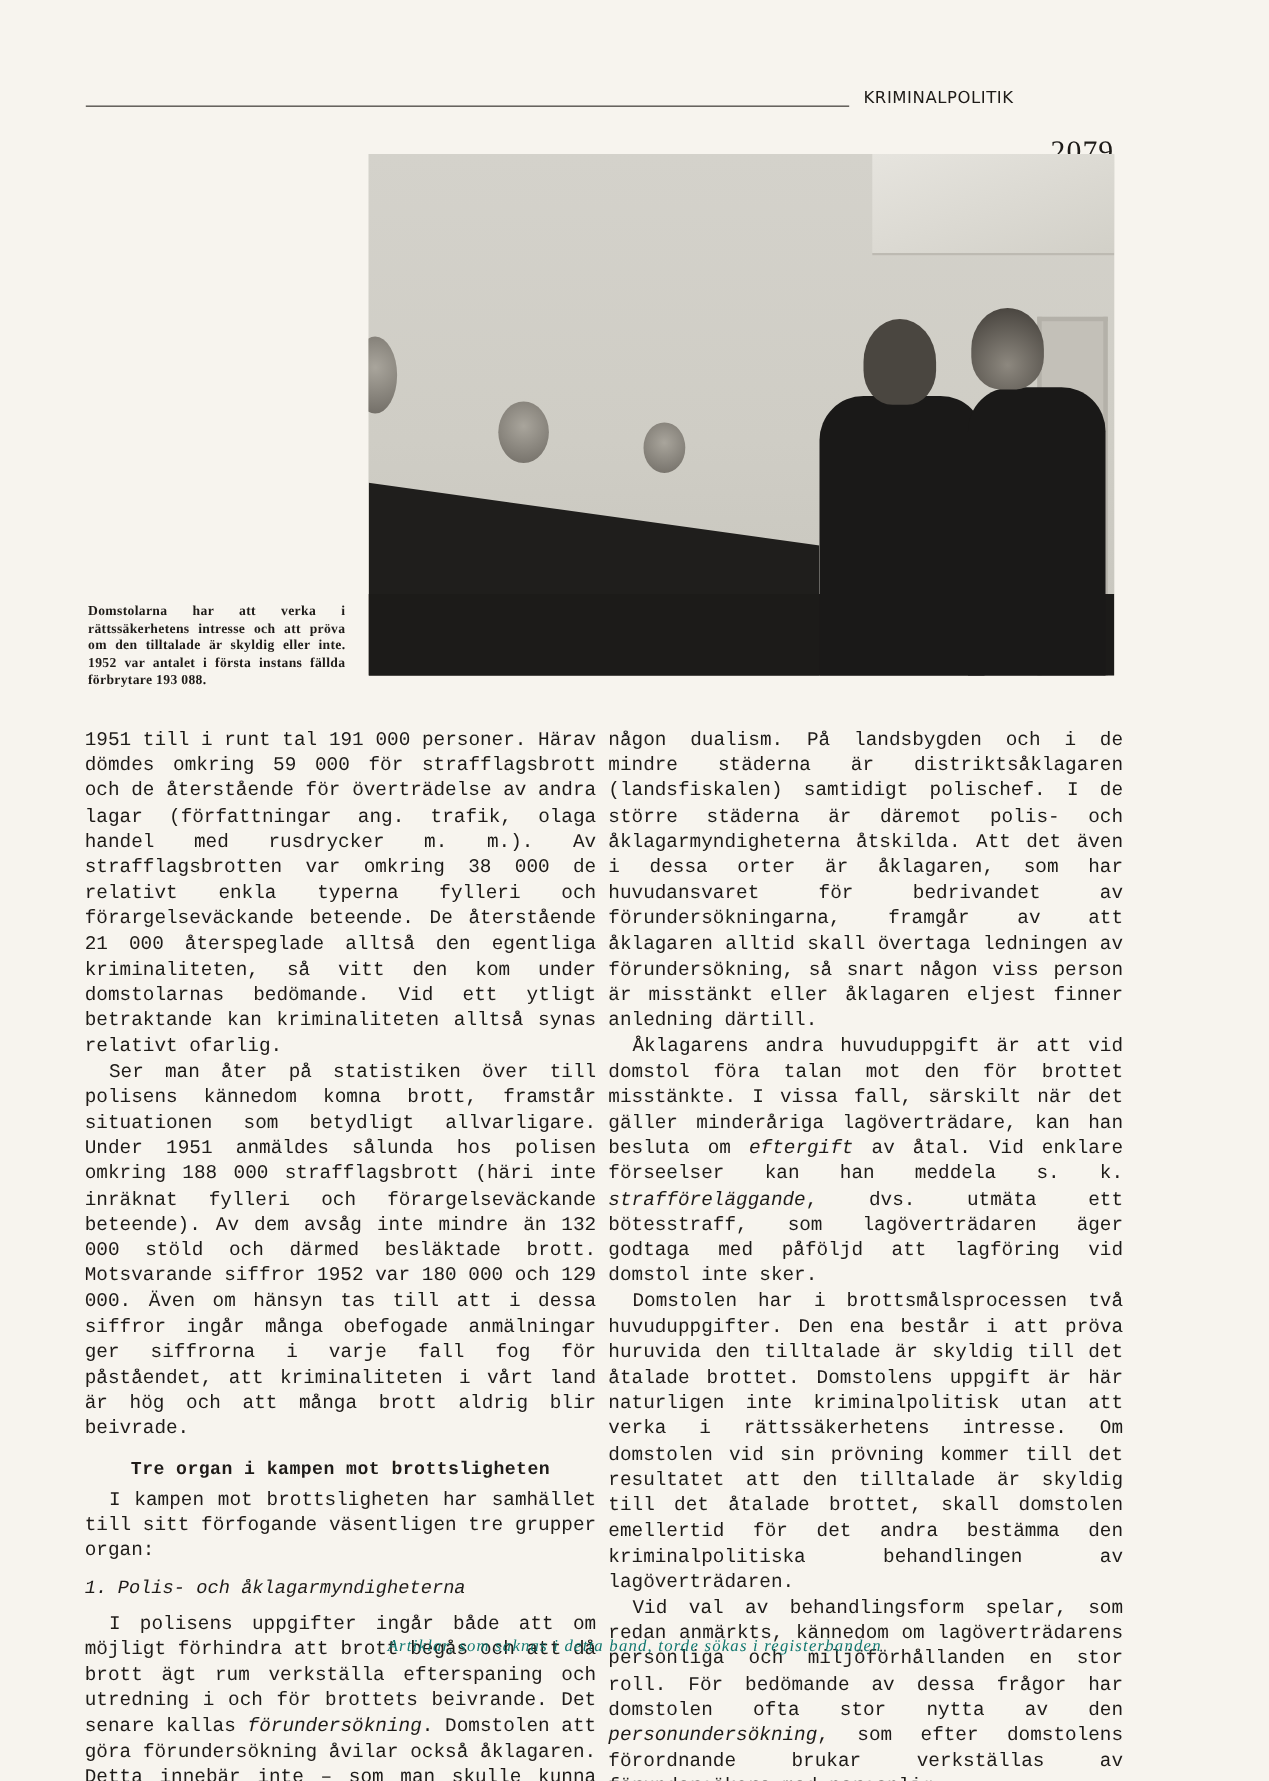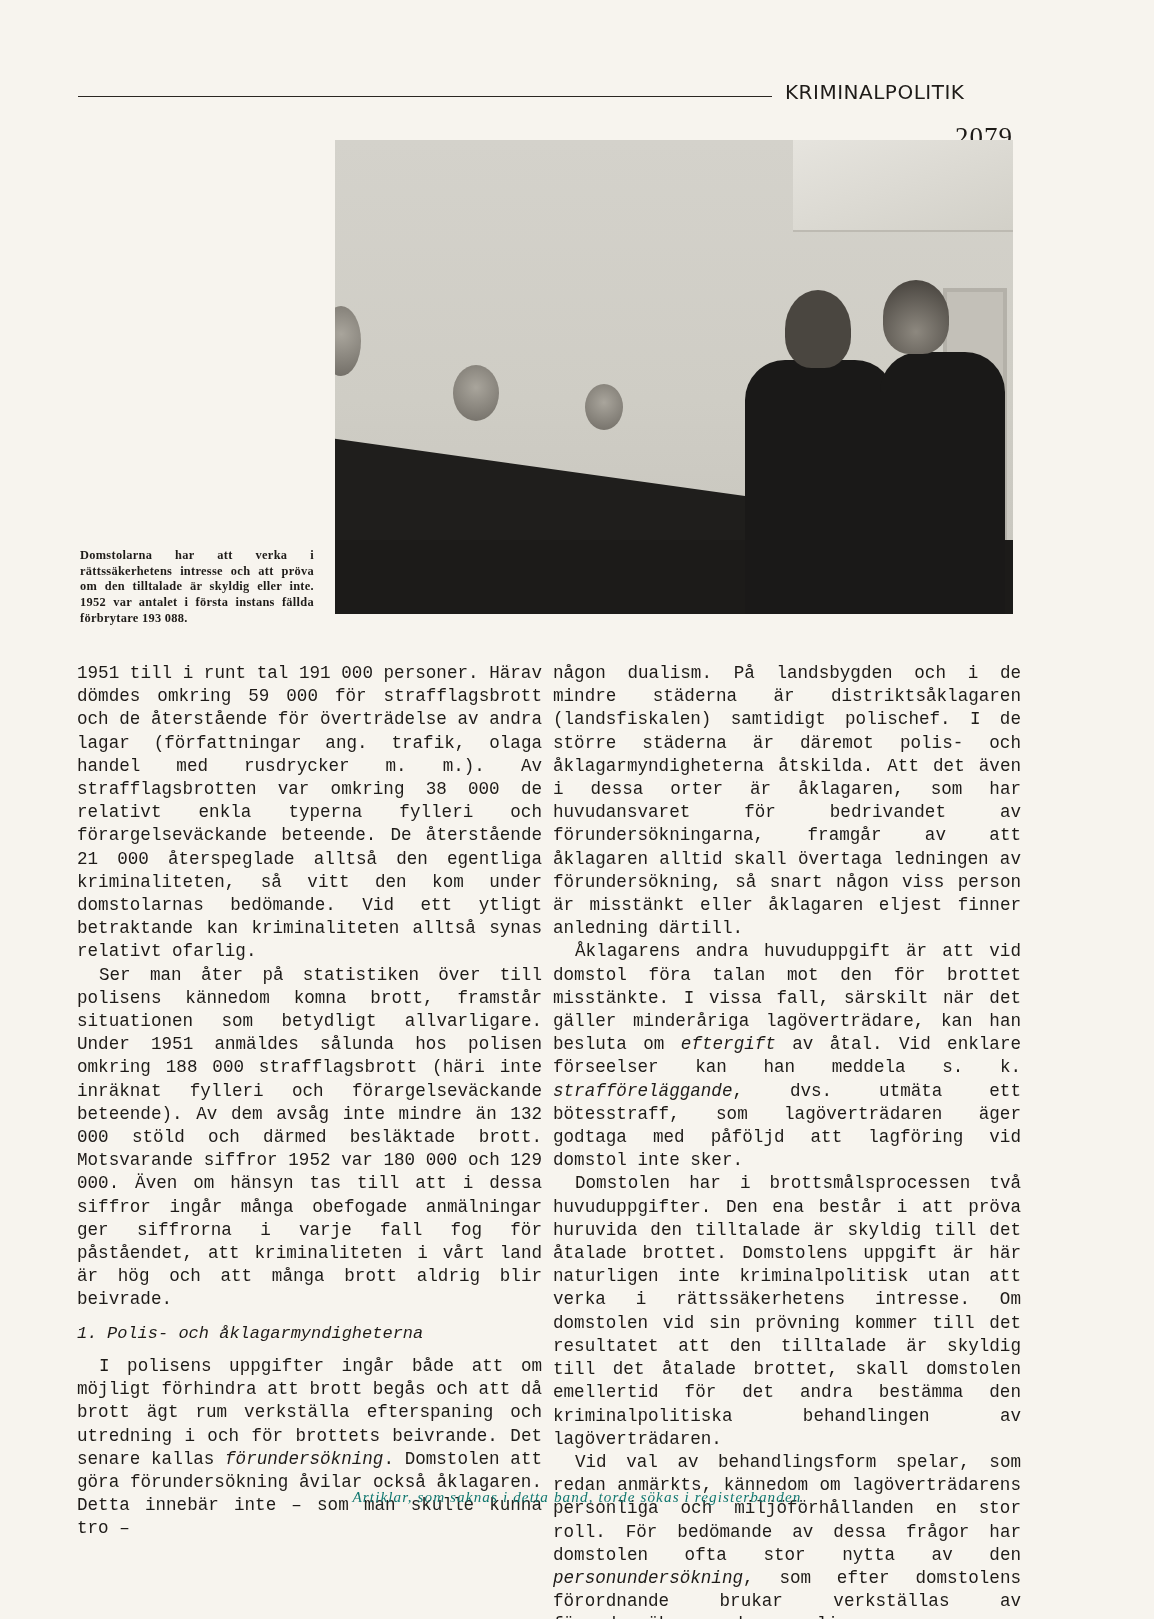--- a/index.html
+++ b/index.html
@@ -11,21 +11,21 @@
     font-family: "Liberation Serif", "DejaVu Serif", serif;
     color: #1e1b18;
   }
   .header-rule {
     position: absolute; left: 78px; top: 96px; width: 694px; height: 1px;
     background: #2a2622;
   }
   .running-head {
     position: absolute; left: 785px; top: 80px;
     font-family: "DejaVu Sans", sans-serif;
-    font-size: 20px; letter-spacing: 0.5px; color: #1e1b18;
+    font-size: 15px; letter-spacing: 0.5px; color: #1e1b18;
   }
   .page-number {
     position: absolute; left: 955px; top: 76px;
     font-size: 27px; color: #1e1b18; letter-spacing: 1px; margin-top: 46px;
   }
   .photo {
     position: absolute; left: 335px; top: 140px; width: 678px; height: 474px;
     background: linear-gradient(180deg, #d4d2cb 0%, #cfcdc5 55%, #c6c4bc 100%);
     overflow: hidden;
   }
@@ -120,20 +120,22 @@
   <div class="figure f2"></div>
   <div class="hair hair1"></div>
   <div class="hair hair2"></div>
 </div>
 
 <div class="caption">Domstolarna har att verka i rättssäkerhetens intresse och att pröva om den tilltalade är skyldig eller inte. 1952 var antalet i första instans fällda förbrytare 193 088.</div>
 
 <div class="col col-left">
   <p>1951 till i runt tal 191 000 personer. Härav dömdes omkring 59 000 för strafflagsbrott och de återstående för överträdelse av andra lagar (författningar ang. trafik, olaga handel med rusdrycker m. m.). Av strafflagsbrotten var omkring 38 000 de relativt enkla typerna fylleri och förargelseväckande beteende. De återstående 21 000 återspeglade alltså den egentliga kriminaliteten, så vitt den kom under domstolarnas bedömande. Vid ett ytligt betraktande kan kriminaliteten alltså synas relativt ofarlig.</p>
   <p class="indent">Ser man åter på statistiken över till polisens kännedom komna brott, framstår situationen som betydligt allvarligare. Under 1951 anmäldes sålunda hos polisen omkring 188 000 strafflagsbrott (häri inte inräknat fylleri och förargelseväckande beteende). Av dem avsåg inte mindre än 132 000 stöld och därmed besläktade brott. Motsvarande siffror 1952 var 180 000 och 129 000. Även om hänsyn tas till att i dessa siffror ingår många obefogade anmälningar ger siffrorna i varje fall fog för påståendet, att kriminaliteten i vårt land är hög och att många brott aldrig blir beivrade.</p>
+  <div class="sub-head">Tre organ i kampen mot brottsligheten</div>
+  <p class="indent">I kampen mot brottsligheten har samhället till sitt förfogande väsentligen tre grupper organ:</p>
   <div class="numbered-head">
     <span class="num">1.</span><span>Polis- och åklagarmyndigheterna</span>
   </div>
   <p class="indent"><span>I polisens uppgifter ingår både att om möjligt förhindra att brott begås och att då brott ägt rum verkställa efterspaning och utredning i och för brottets beivrande. Det senare kallas </span><em>förundersökning</em><span>. Domstolen att göra förundersökning åvilar också åklagaren. Detta innebär inte – som man skulle kunna tro –</span></p>
 </div>
 
 <div class="col col-right">
   <p>någon dualism. På landsbygden och i de mindre städerna är distriktsåklagaren (landsfiskalen) samtidigt polischef. I de större städerna är däremot polis- och åklagarmyndigheterna åtskilda. Att det även i dessa orter är åklagaren, som har huvudansvaret för bedrivandet av förundersökningarna, framgår av att åklagaren alltid skall övertaga ledningen av förundersökning, så snart någon viss person är misstänkt eller åklagaren eljest finner anledning därtill.</p>
   <p class="indent"><span>Åklagarens andra huvuduppgift är att vid domstol föra talan mot den för brottet misstänkte. I vissa fall, särskilt när det gäller minderåriga lagöverträdare, kan han besluta om </span><em>eftergift</em><span> av åtal. Vid enklare förseelser kan han meddela s. k. </span><em>strafföreläggande</em><span>, dvs. utmäta ett bötesstraff, som lagöverträdaren äger godtaga med påföljd att lagföring vid domstol inte sker.</span></p>
   <p class="indent">Domstolen har i brottsmålsprocessen två huvuduppgifter. Den ena består i att pröva huruvida den tilltalade är skyldig till det åtalade brottet. Domstolens uppgift är här naturligen inte kriminalpolitisk utan att verka i rättssäkerhetens intresse. Om domstolen vid sin prövning kommer till det resultatet att den tilltalade är skyldig till det åtalade brottet, skall domstolen emellertid för det andra bestämma den kriminalpolitiska behandlingen av lagöverträdaren.</p>

